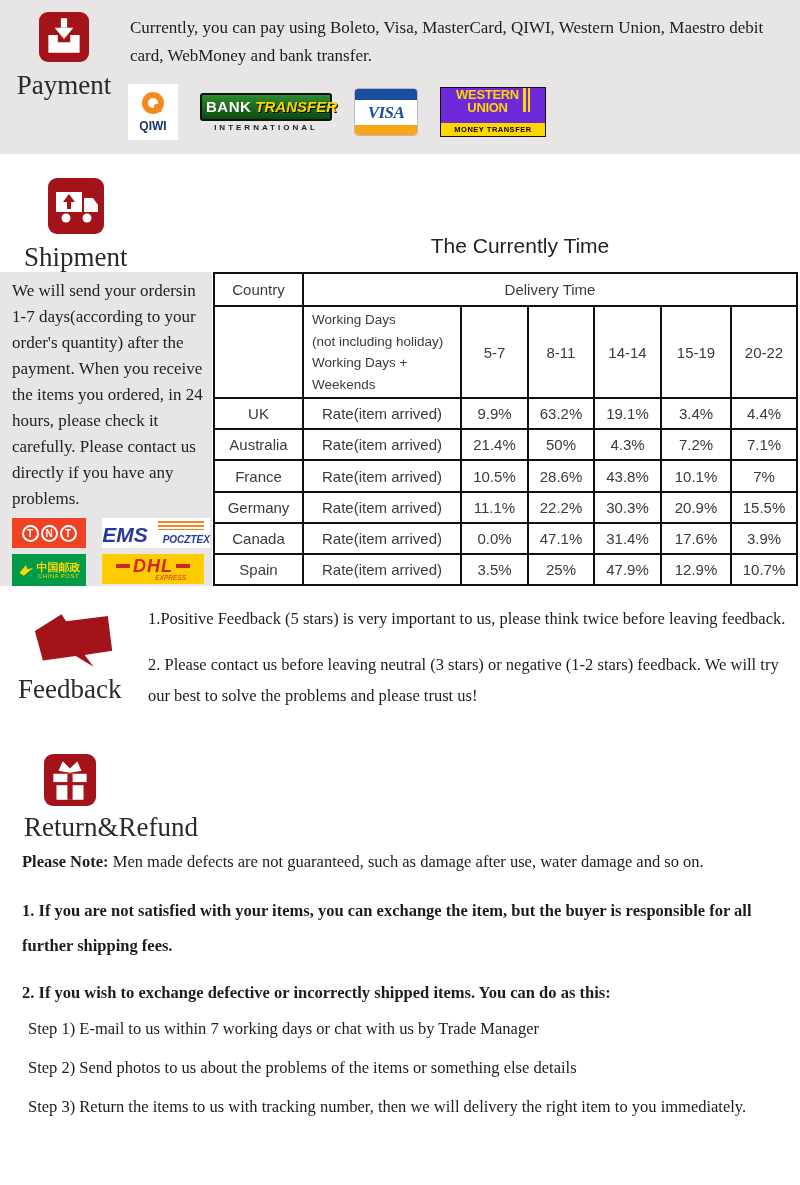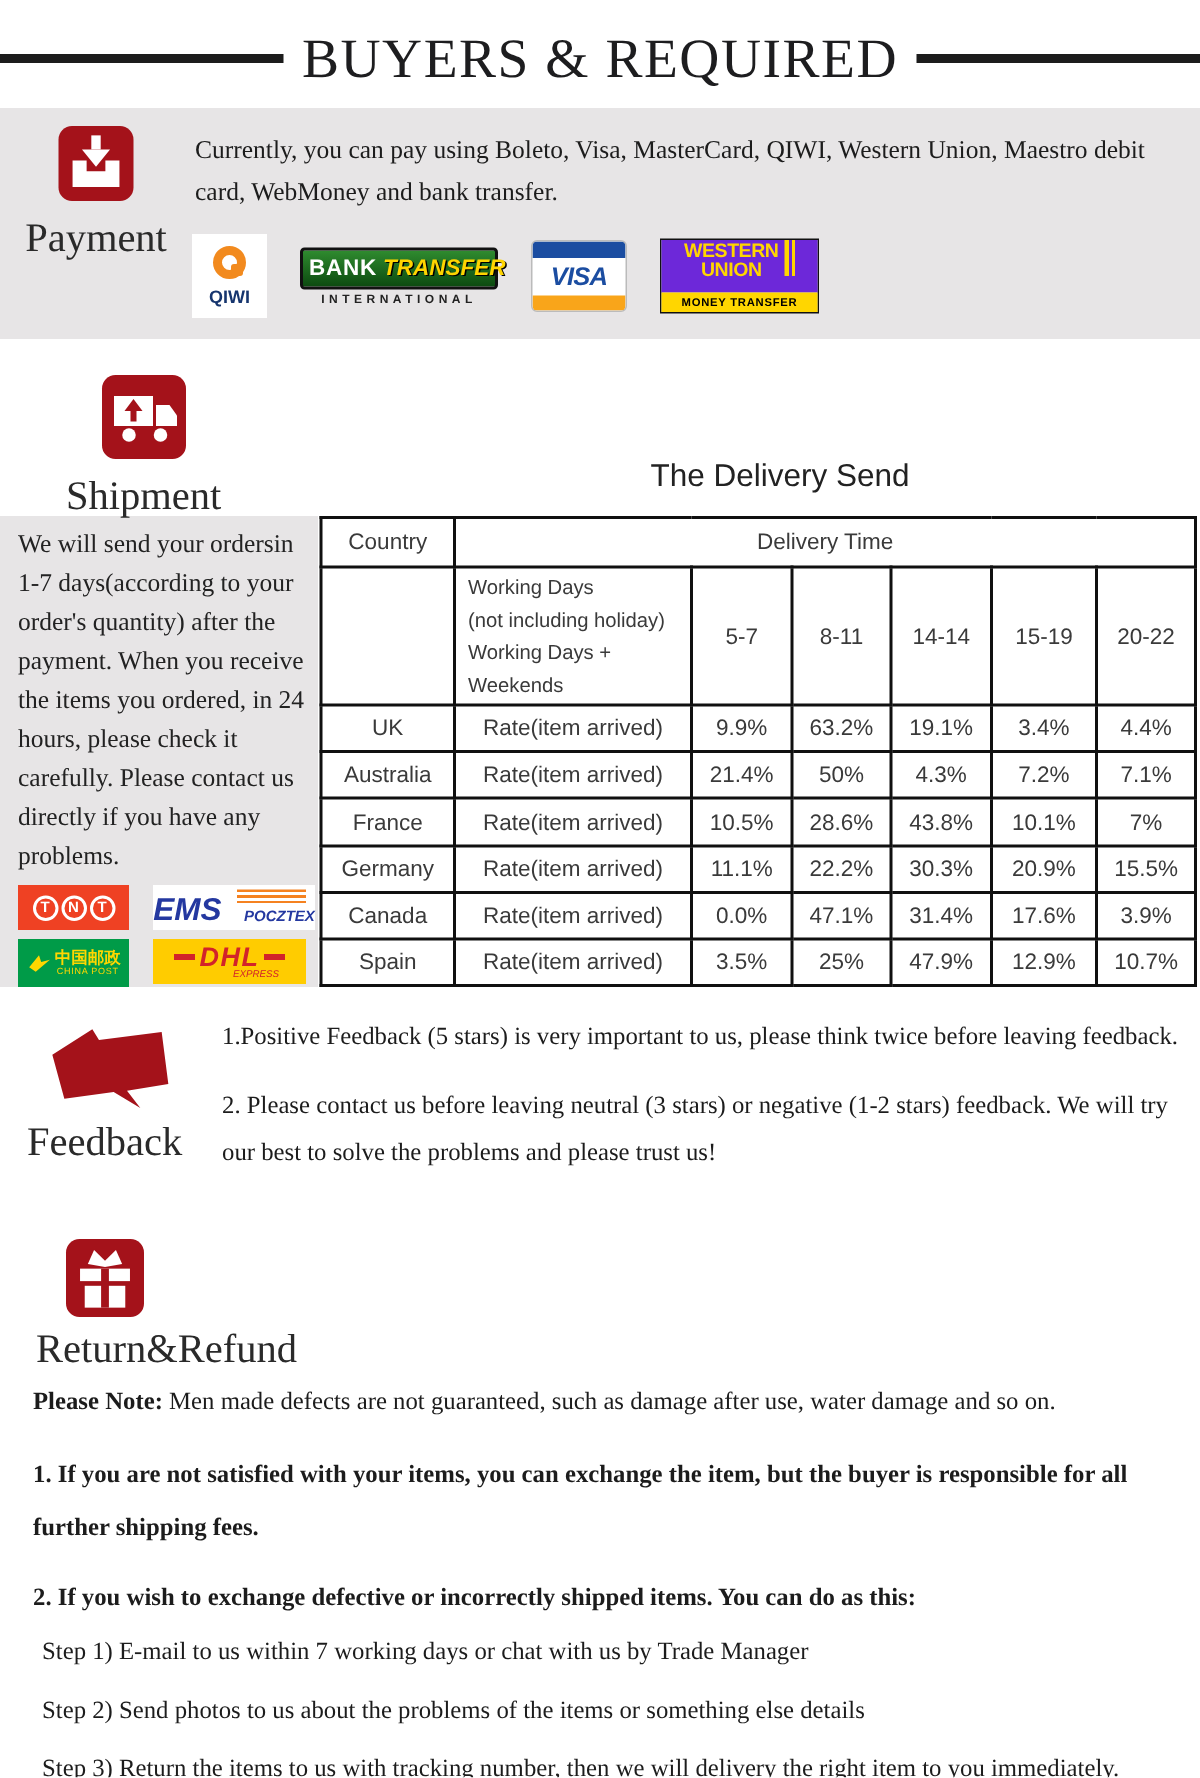--- a/index.html
+++ b/index.html
@@ -26,32 +26,32 @@
   .qiwi-word { font-family:"Liberation Sans",sans-serif; font-weight:bold; color:#16356e; font-size:12px; margin-top:5px; }
 
   .logo-bt { width:132px; text-align:center; }
   .bt-top { background:linear-gradient(#2f8b2f,#0c4a10); border:2px solid #111; border-radius:3px; padding:3px 4px; white-space:nowrap; }
   .bt-bank { font-family:"Liberation Sans",sans-serif; font-weight:bold; color:#fff; font-size:15px; letter-spacing:.5px; }
   .bt-transfer { font-family:"Liberation Sans",sans-serif; font-weight:bold; font-style:italic; color:#ffd400; font-size:15px; text-shadow:1px 1px 0 #000; }
   .bt-intl { font-family:"Liberation Sans",sans-serif; color:#222; font-size:8px; letter-spacing:3px; font-weight:bold; margin-top:2px; }
 
   .logo-visa { width:64px; height:48px; background:#fff; border:1px solid #bbb; border-radius:4px; display:flex; flex-direction:column; overflow:hidden; }
   .visa-top { height:11px; background:#1b4da1; }
-  .visa-mid { flex:1; display:flex; align-items:center; justify-content:center; font-family:Liberation Sans, sans-serif; font-weight:bold; font-style:italic; color:#1b4da1; font-size:17px; letter-spacing:-.5px; }
+  .visa-mid { flex:1; display:flex; align-items:center; justify-content:center; font-family:Liberation Serif, serif; font-weight:bold; font-style:italic; color:#1b4da1; font-size:17px; letter-spacing:-.5px; }
   .visa-bot { height:10px; background:#f9a51a; }
 
   .logo-wu { width:106px; height:50px; display:flex; flex-direction:column; border:1px solid #111; }
   .wu-top { flex:1; background:#6d28d9; color:#ffd600; display:flex; justify-content:center; gap:4px; }
   .wu-words { font-family:"Liberation Sans",sans-serif; font-weight:bold; font-size:13px; line-height:1; text-align:center; letter-spacing:-.3px; }
   .wu-bars { width:7px; height:24px; border-left:3px solid #ffd600; border-right:2px solid #ffd600; }
   .wu-bot { height:13px; background:#ffd600; color:#000; font-family:"Liberation Sans",sans-serif; font-weight:bold; font-size:7.5px; display:flex; align-items:center; justify-content:center; letter-spacing:.5px; }
 
   
   .ship-head { position:relative; height:100px; margin-top:18px; }
-  .ship-icon-wrap { position:absolute; left:44px; top:6px; text-align:center; }
+  .ship-icon-wrap { position:absolute; left:24px; top:6px; text-align:center; }
   .delivery-title { position:absolute; left:420px; top:62px; width:200px; text-align:center; font-family:"Liberation Sans",sans-serif; font-size:21px; color:#222; }
   .ship-body { display:flex; }
   .ship-note-panel { width:212px; flex:none; background:#e7e5e6; padding:6px 6px 0 12px; }
   .ship-note { font-size:17px; line-height:26px; color:#222; }
   .carrier-grid { display:grid; grid-template-columns:78px 110px; gap:6px 12px; margin-top:6px; }
   .logo-tnt { width:74px; height:30px; background:#ef4123; display:flex; align-items:center; justify-content:center; gap:2px; }
   .tnt-circle { width:17px; height:17px; border:2px solid #fff; border-radius:50%; color:#fff; font-family:"Liberation Sans",sans-serif; font-weight:bold; font-size:10px; display:flex; align-items:center; justify-content:center; }
   .logo-ems { width:108px; height:30px; background:#fff; display:flex; align-items:flex-end; justify-content:center; gap:15px; padding-bottom:3px; position:relative; }
   .ems-stripes { position:absolute; top:3px; right:6px; width:46px; height:9px; background:repeating-linear-gradient(#f58220 0 2px, transparent 2px 4px); }
   .ems-word { font-family:"Liberation Sans",sans-serif; font-weight:bold; font-style:italic; color:#2438a0; font-size:21px; line-height:.9; }
@@ -91,25 +91,20 @@
   .rr-bold { font-weight:bold; }
   .rr-item1 { font-weight:bold; margin-top:22px; line-height:2.1; }
   .rr-item2 { font-weight:bold; margin-top:20px; }
   .rr-step { margin-top:13px; padding-left:6px; line-height:1.55; }
 </style>
 </head>
 <body>
 
 <div class="page">
 
-  <div class="hdr">
-    <div class="rule"></div>
-    <div class="hdr-title">BUYERS &amp; REQUIRED</div>
-    <div class="rule"></div>
-  </div>
 
   <div class="pay">
     <div class="icon-col">
       <span class="red-icon" style="width:50px;height:50px;">
         <svg width="50" height="50" viewBox="0 0 48 48">
           <rect x="21" y="6" width="6" height="9" fill="#fff"></rect>
           <polygon points="15,15 33,15 24,26" fill="#fff"></polygon>
           <path d="M9 22 h9 v7 h12 v-7 h9 v17 H9 z" fill="#fff"></path>
         </svg>
       </span>
@@ -155,21 +150,21 @@
           <rect x="8" y="14" width="26" height="20" fill="#fff"></rect>
           <polygon points="15,24 27,24 21,16" fill="#a4121a"></polygon>
           <rect x="19" y="23" width="4" height="8" fill="#a4121a"></rect>
           <path d="M36 20 h9 l5 7 v7 h-14 z" fill="#fff"></path>
           <circle cx="18" cy="40" r="4.5" fill="#fff"></circle>
           <circle cx="39" cy="40" r="4.5" fill="#fff"></circle>
         </svg>
       </span>
       <div class="section-label">Shipment</div>
     </div>
-    <div class="delivery-title">The Delivery Send</div>
+    <div class="delivery-title">The Currently Time</div>
   </div>
 
   <div class="ship-body">
     <div class="ship-note-panel">
       <div class="ship-note">We will send your ordersin 1-7 days(according to your order's quantity) after the payment. When you receive the items you ordered, in 24  hours, please check it carefully. Please  contact us directly if you have any problems.</div>
       <div class="carrier-grid">
         <div class="logo-tnt">
           <span class="tnt-circle">T</span>
           <span class="tnt-circle">N</span>
           <span class="tnt-circle">T</span>

